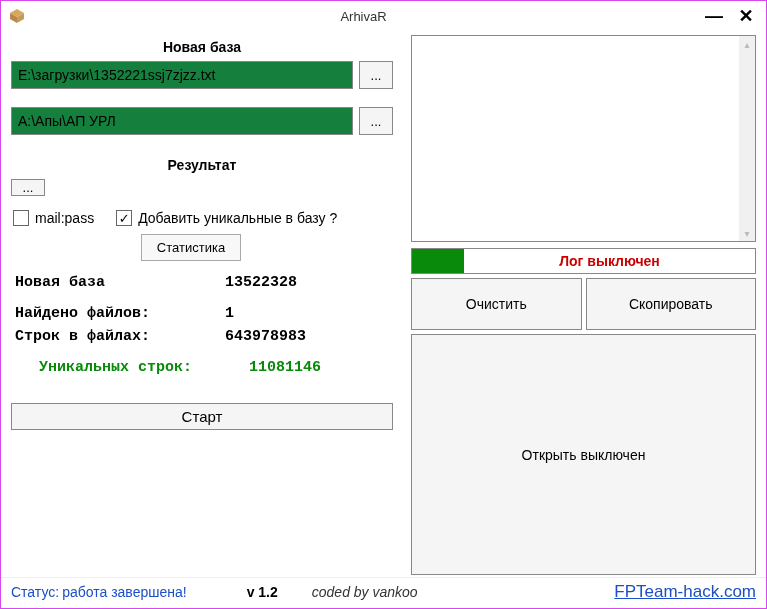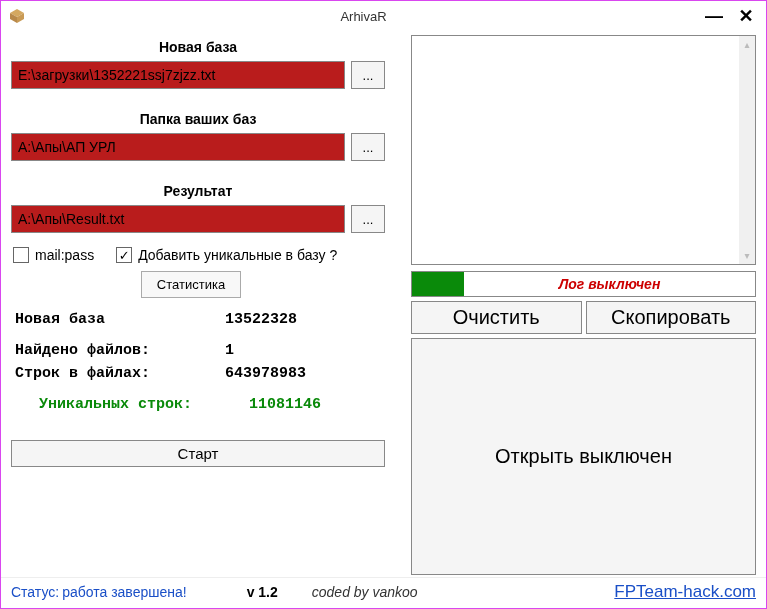--- a/index.html
+++ b/index.html
@@ -2,45 +2,45 @@
 <html><head>
 <meta charset="utf-8">
 <style>
 * { box-sizing: border-box; margin: 0; padding: 0; }
 body { font-family: Tahoma, Arial, sans-serif; font-size: 13px; background: #fff; width: 767px; height: 609px; overflow: hidden; }
 .window { width: 767px; height: 609px; border: 1px solid #d946ef; display: flex; flex-direction: column; }
 .titlebar { height: 30px; display: flex; align-items: center; padding: 0 8px; background: #fff; }
 .titlebar .icon { width: 16px; height: 16px; margin-right: 8px; }
 .titlebar .title { flex: 1; text-align: center; font-size: 13px; color: #333; }
 .titlebar .winbtn { width: 24px; height: 24px; display: flex; align-items: center; justify-content: center; cursor: pointer; margin-left: 8px; font-size: 18px; font-weight: bold; }
-.content { flex: 1; display: flex; padding: 4px 10px 2px 10px; gap: 26px; }
+.content { flex: 1; display: flex; padding: 4px 10px 2px 10px; gap: 18px; }
 .left { flex: 1; display: flex; flex-direction: column; gap: 4px; }
 .right { width: 345px; display: flex; flex-direction: column; }
 .section-label { text-align: center; font-weight: bold; font-size: 14px; padding: 4px 0 2px 0; }
 .path-row { display: flex; gap: 6px; align-items: stretch; }
-.path-input { flex: 1; border: 1px solid #888; padding: 4px 6px; font-size: 14px; background: #b91c1c; height: 28px; }
+.path-input { flex: 1; border: 1px solid #888; padding: 4px 6px; font-size: 14px; background: #15803d; height: 28px; }
 .browse-btn { width: 34px; border: 1px solid #888; background: #f5f5f5; cursor: pointer; font-size: 13px; }
 .checkbox-row { display: flex; align-items: center; gap: 6px; padding: 10px 2px 4px 2px; font-size: 14px; }
 .checkbox { width: 16px; height: 16px; border: 1px solid #666; display: inline-flex; align-items: center; justify-content: center; cursor: pointer; font-size: 13px; line-height: 1; }
 .stat-btn { border: 1px solid #aaa; background: #f8f8f8; padding: 5px 12px; cursor: pointer; font-size: 13px; margin-left: 130px; width: 100px; }
 .stats { padding: 6px 4px; font-family: "Courier New", monospace; font-size: 15px; font-weight: bold; }
 .stats-row { display: flex; padding: 3px 0; }
 .stats-label { width: 210px; }
 .stats-value { }
 .stats-green { color: #0a8a0a; margin-left: 24px; }
 .start-btn { border: 1px solid #888; background: #f5f5f5; padding: 4px; font-size: 15px; cursor: pointer; margin-top: 14px; }
 .output-area { flex: 1; border: 1px solid #888; background: #fff; position: relative; }
 .scroll-track { position: absolute; right: 0; top: 0; bottom: 0; width: 16px; background: #f0f0f0; }
 .scroll-thumb-up { position: absolute; top: 0; right: 0; width: 16px; height: 16px; display:flex;align-items:center;justify-content:center;color:#bbb;font-size:10px;}
 .scroll-thumb-dn { position: absolute; bottom: 0; right: 0; width: 16px; height: 16px; display:flex;align-items:center;justify-content:center;color:#bbb;font-size:10px;}
 .progress-row { display: flex; align-items: stretch; margin-top: 6px; height: 26px; border: 1px solid #888; }
 .progress-bar { width: 52px; background: #0a8a0a; }
-.progress-label { flex: 1; display: flex; align-items: center; justify-content: center; color: #c00; font-weight: bold; font-size: 14px; font-style: italic; }
+.progress-label { flex: 1; display: flex; align-items: center; justify-content: center; color: #c00; font-weight: bold; font-size: 14px; }
 .btn-row { display: flex; gap: 4px; margin-top: 4px; }
-.btn-row button, .single-btn { flex: 1; border: 1px solid #888; background: #f5f5f5; padding: 4px; font-size: 20px; cursor: pointer; }
+.btn-row button, .single-btn { flex: 1; border: 1px solid #888; background: #f5f5f5; padding: 17px; font-size: 14px; cursor: pointer; }
 .single-btn { margin-top: 4px; }
 .footer { display: flex; align-items: center; padding: 4px 10px 6px 10px; font-size: 14px; border-top: 1px solid #eee; }
 .footer .status-label { color: #1a4fc7; margin-right: 3px; }
 .footer .status-val { color: #1a4fc7; }
 .footer .ver { font-weight: bold; margin-left: 60px; }
 .footer .coded { margin-left: 34px; color: #333; font-style: italic; }
 .footer .site { margin-left: auto; color: #1a4fc7; text-decoration: underline; font-size: 17px; cursor: pointer; }
 .spacer { height: 10px; }
 </style>
 </head>
@@ -63,30 +63,28 @@
   <div class="content">
     <div class="left">
 
       <div class="section-label">Новая база</div>
       <div class="path-row">
         <input class="path-input" value="E:\загрузки\1352221ssj7zjzz.txt" style="">
         <button class="browse-btn">...</button>
       </div>
 
       <div class="spacer"></div>
-      <div class="section-label">Папка ваших баз</div>
       <div class="path-row">
         <input class="path-input" value="A:\Апы\АП УРЛ" style="">
         <button class="browse-btn">...</button>
       </div>
 
       <div class="spacer"></div>
       <div class="section-label">Результат</div>
       <div class="path-row">
-        <input class="path-input" value="A:\Апы\Result.txt" style="">
         <button class="browse-btn">...</button>
       </div>
 
       <div class="checkbox-row">
         <span class="checkbox"></span>
         <span>mail:pass</span>
         <span style="width:10px"></span>
         <span class="checkbox">✓</span>
         <span>Добавить уникальные в базу ?</span>
       </div>

